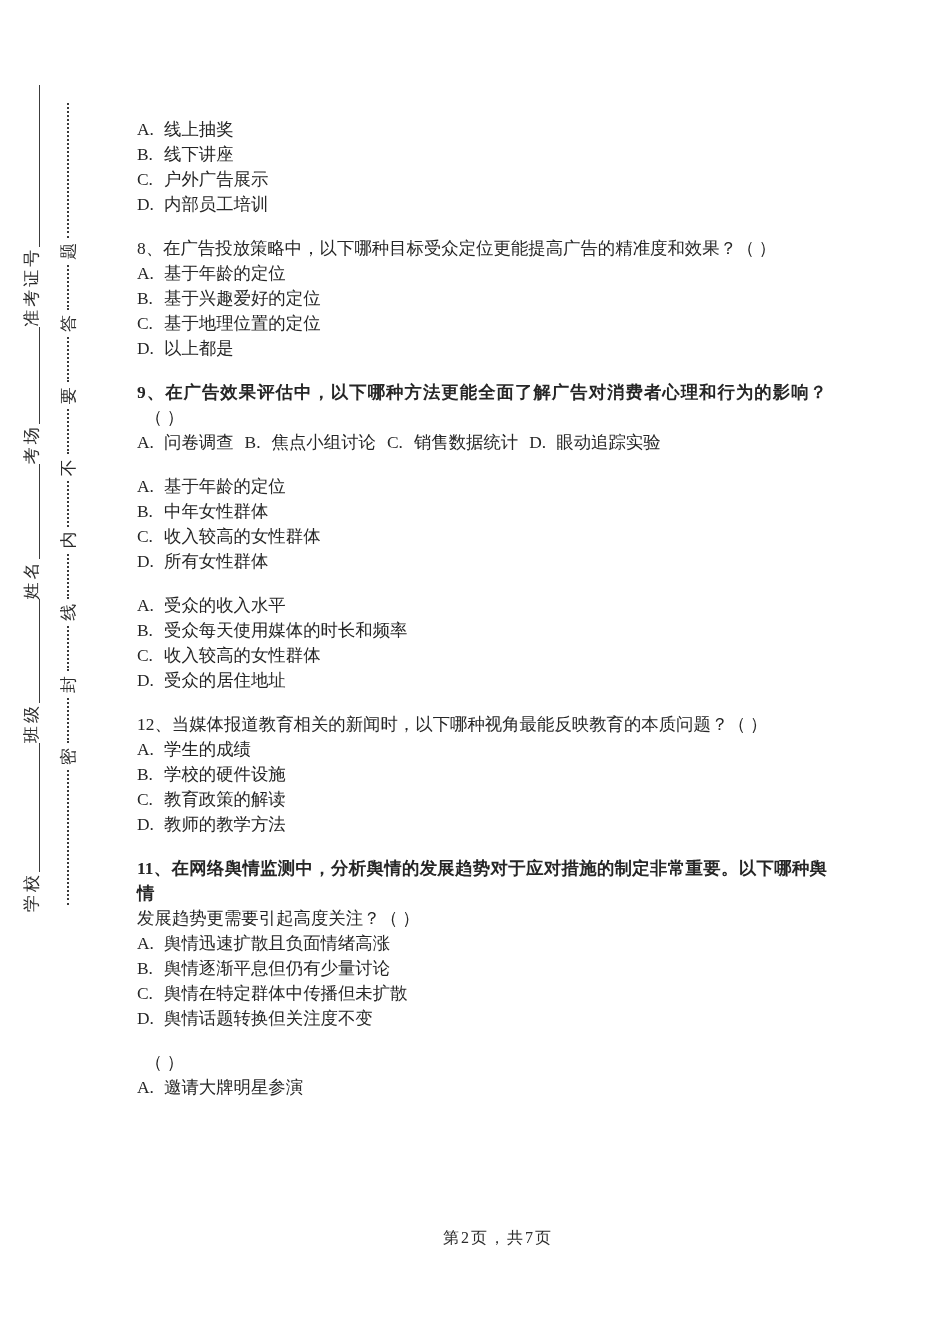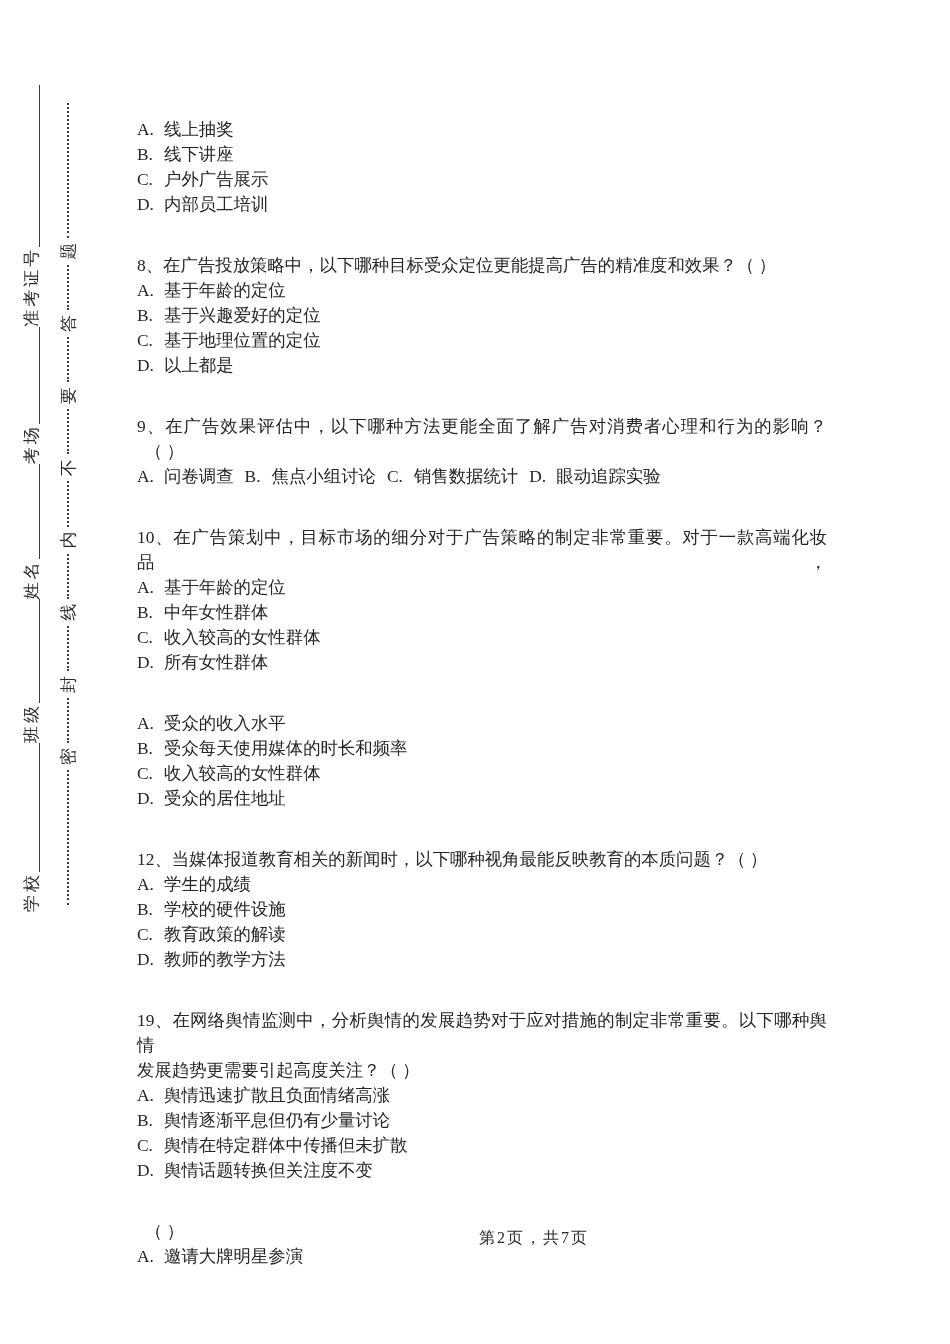--- a/index.html
+++ b/index.html
@@ -24,35 +24,35 @@
   }
   .sc{margin:0 5px;line-height:1;}
   .dots{height:0;border-top:2px dotted #3a3a3a;flex-basis:0;}
   .dots.end{flex-grow:137;}
   .dots.mid{flex-grow:46;}
   
   .content{
     position:absolute;left:137px;top:117px;width:690px;
     font-size:17.4px;line-height:25px;
   }
-  .block + .block{margin-top:36px;}
+  .block + .block{margin-top:19px;}
   .qline{text-align:left;}
-  .qline.just{text-align:justify;text-align-last:justify;}
+  .qline.just{text-align:justify;text-align-last:justify;font-weight:bold;}
   .qline.indent{padding-left:8px;}
   .opt{display:flex;}
   .ol{flex:0 0 27px;}
   .ot{flex:1 1 auto;}
   .opt-inline{display:flex;}
   .iopt{display:flex;margin-right:11px;}
   .iopt:last-child{margin-right:0;}
   .iopt .ol{flex:0 0 27px;}
   
   .footer{
     position:absolute;top:1228px;left:498px;transform:translateX(-50%);
-    font-size:16px;letter-spacing:2px;white-space:nowrap;color:#2b2b2b;margin-left:36px;
+    font-size:16px;letter-spacing:2px;white-space:nowrap;color:#2b2b2b;
   }
 </style>
 </head>
 <body>
 
 <div class="page">
 
   <div class="side-labels">
     <span class="fld">学校</span>
     <span class="fld-line" style="flex-grow:126"></span>
@@ -144,21 +144,20 @@
           <span class="ot">销售数据统计</span>
         </span>
         <span class="iopt">
           <span class="ol">D.</span>
           <span class="ot">眼动追踪实验</span>
         </span>
       </div>
     </section>
 
     <section class="block">
-      <div class="qline just">10、在广告策划中，目标市场的细分对于广告策略的制定非常重要。对于一款高端化妆品，</div>
       <div class="opt">
         <span class="ol">A.</span>
         <span class="ot">基于年龄的定位</span>
       </div>
       <div class="opt">
         <span class="ol">B.</span>
         <span class="ot">中年女性群体</span>
       </div>
       <div class="opt">
         <span class="ol">C.</span>
@@ -203,21 +202,21 @@
         <span class="ol">C.</span>
         <span class="ot">教育政策的解读</span>
       </div>
       <div class="opt">
         <span class="ol">D.</span>
         <span class="ot">教师的教学方法</span>
       </div>
     </section>
 
     <section class="block">
-      <div class="qline just">19、在网络舆情监测中，分析舆情的发展趋势对于应对措施的制定非常重要。以下哪种舆情</div>
+      <div class="qline just">11、在网络舆情监测中，分析舆情的发展趋势对于应对措施的制定非常重要。以下哪种舆情</div>
       <div class="qline">发展趋势更需要引起高度关注？（ ）</div>
       <div class="opt">
         <span class="ol">A.</span>
         <span class="ot">舆情迅速扩散且负面情绪高涨</span>
       </div>
       <div class="opt">
         <span class="ol">B.</span>
         <span class="ot">舆情逐渐平息但仍有少量讨论</span>
       </div>
       <div class="opt">

